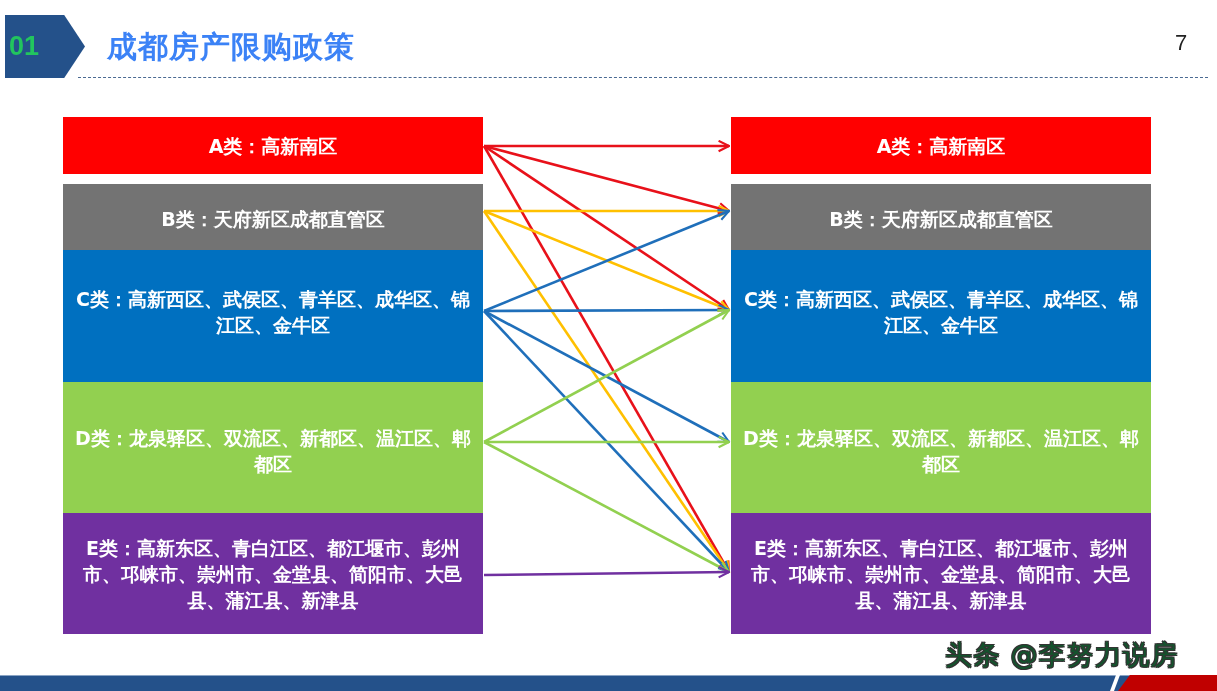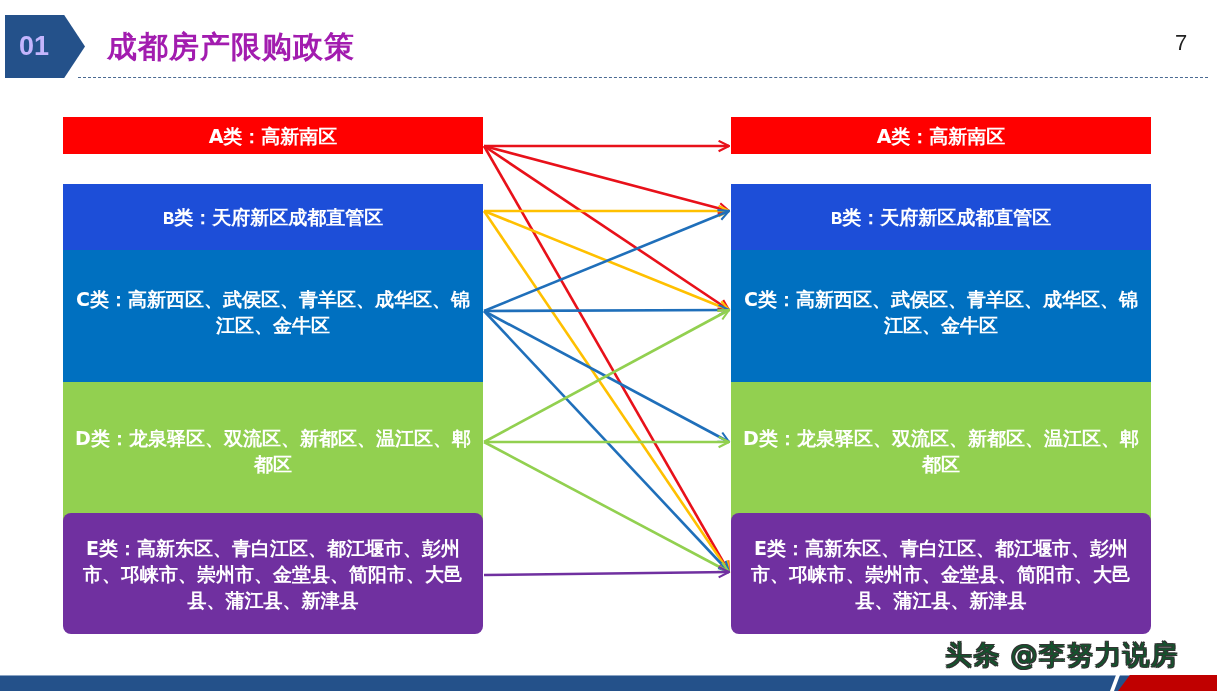--- a/index.html
+++ b/index.html
@@ -3,51 +3,51 @@
   <meta charset="utf-8">
   <style>
     * { margin: 0; padding: 0; box-sizing: border-box; }
     html, body { width: 1217px; height: 691px; overflow: hidden; background: #ffffff; }
     body { position: relative; font-family: "DejaVu Sans", "Liberation Sans", sans-serif; }
 
     .badge {
       position: absolute; left: 5px; top: 15px; width: 80px; height: 63px;
       background: #24518a;
       clip-path: polygon(0 0, 74% 0, 100% 50%, 74% 100%, 0 100%);
-      color: #c4b5fd; font-weight: bold; font-size: 27px;
-      display: flex; align-items: center; padding-left: 14px;
+      color: #22c55e; font-weight: bold; font-size: 27px;
+      display: flex; align-items: center; padding-left: 4px;
       font-family: "Liberation Sans", sans-serif;
     }
     .page-title {
       position: absolute; left: 107px; top: 27px;
-      color: #a21caf; font-size: 30px; font-weight: bold; letter-spacing: 1px;
+      color: #3b82f6; font-size: 30px; font-weight: bold; letter-spacing: 1px;
     }
     .page-number {
       position: absolute; left: 1175px; top: 30px;
       color: #222; font-size: 22px; font-family: "Liberation Sans", sans-serif;
     }
     .title-rule {
       position: absolute; left: 78px; top: 77px; width: 1130px; height: 0;
       border-top: 1.5px dashed #4a6a92;
     }
 
     .box {
       position: absolute; color: #fff; font-weight: bold;
       display: flex; align-items: center; justify-content: center; text-align: center;
       font-size: 19px; line-height: 26px; padding: 0 12px;
     }
     .box span { display: block; }
     .col-left { left: 63px; width: 420px; }
     .col-right { left: 731px; width: 420px; }
 
-    .row-a { top: 117px; height: 37px; background: #ff0000; }
-    .row-b { top: 184px; height: 70px; background: #1d4ed8; font-family: Liberation Mono, monospace; }
+    .row-a { top: 117px; height: 57px; background: #ff0000; }
+    .row-b { top: 184px; height: 70px; background: #737373; }
     .row-c { top: 250px; height: 139px; background: #0070c0; }
     .row-d { top: 382px; height: 153px; background: #92d050; }
-    .row-e { top: 513px; height: 121px; background: #7030a0; border-radius: 8px; }
+    .row-e { top: 513px; height: 121px; background: #7030a0; }
     .row-c span, .row-d span { margin-top: -16px; }
 
     svg.arrows { position: absolute; left: 0; top: 0; width: 1217px; height: 691px; pointer-events: none; }
 
     .footer-bar {
       position: absolute; left: 0; top: 675px; width: 1217px; height: 16px;
       background: #24518a; border-top: 1px solid #8aa4c4;
     }
     .footer-accent {
       position: absolute; left: 1118px; top: 675px; width: 99px; height: 16px;

